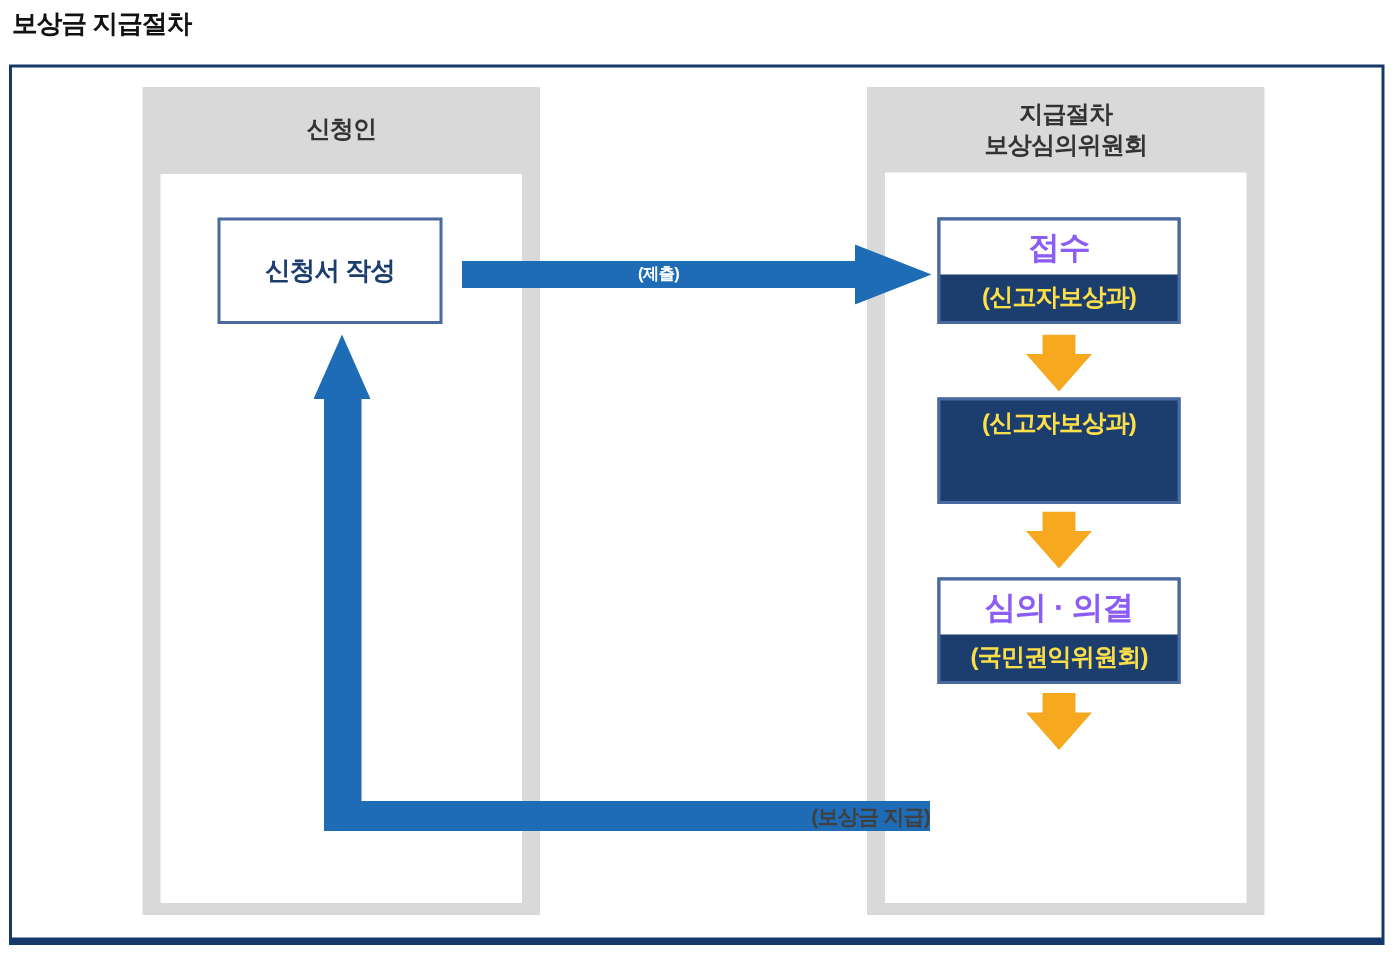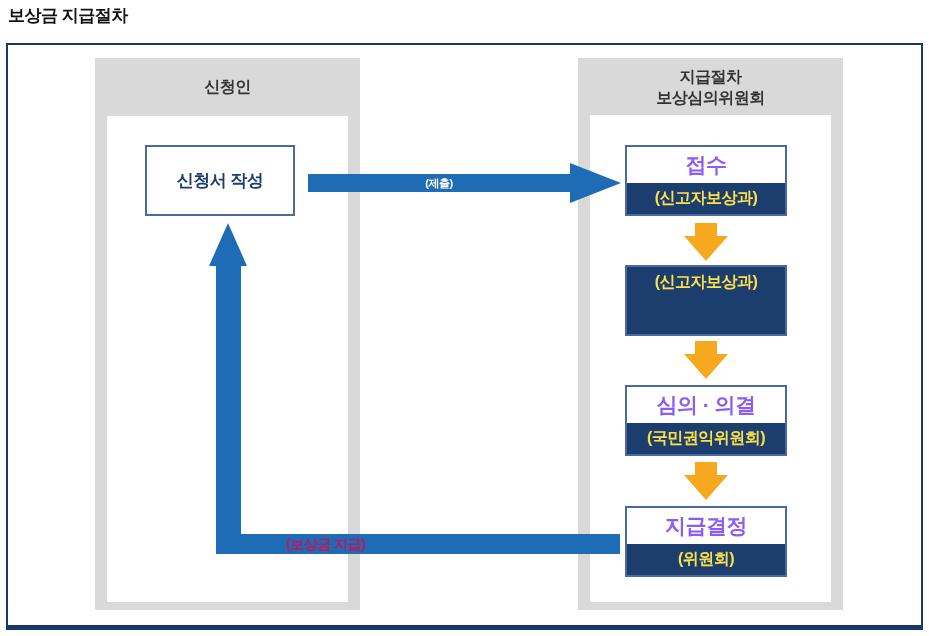--- a/index.html
+++ b/index.html
@@ -47,22 +47,22 @@
   
   .submit-arrow { position:absolute; left:308px; top:163px; width:313px; height:40px; z-index:4; }
   .submit-label { position:absolute; left:308px; top:174px; width:262px; height:18px; z-index:4;
                   text-align:center; line-height:18px; font-size:11px; font-weight:bold; color:#fff; letter-spacing:-0.5px; }
 
   
   .ret-head { position:absolute; left:209px; top:223px; width:38px; height:43px; z-index:4; }
   .ret-stem { position:absolute; left:216px; top:264px; width:25px; height:290px; background:#1e6cb5; z-index:4; }
   .ret-bar  { position:absolute; left:216px; top:534px; width:404px; height:20px; background:#1e6cb5; z-index:4; }
   .payment-label { position:absolute; left:216px; top:534px; width:404px; height:20px; z-index:4;
-                   padding-left:70px; text-align:left; line-height:20px;
-                   font-size:14px; font-weight:bold; color:#be185d; letter-spacing:-0.5px; }
+                   padding-left:70px; text-align:right; line-height:20px;
+                   font-size:14px; font-weight:bold; color:#404040; letter-spacing:-0.5px; }
 </style>
 </head>
 <body>
 
 <div class="page">
 
   <div class="title-row">
     <svg class="title-icon" viewBox="0 0 20 20">
       <defs>
         <linearGradient id="hexg" x1="0" y1="0" x2="1" y2="1">
@@ -123,18 +123,14 @@
     <div class="step-top">접수</div>
     <div class="step-bottom">(신고자보상과)</div>
   </div>
   <div class="step-box step-2">
     <div class="step-bottom">(신고자보상과)</div>
   </div>
   <div class="step-box step-3">
     <div class="step-top">심의 · 의결</div>
     <div class="step-bottom">(국민권익위원회)</div>
   </div>
-  <div class="step-box step-4">
-    <div class="step-top">지급결정</div>
-    <div class="step-bottom">(위원회)</div>
-  </div>
 
 </div>
 
 </body></html>

